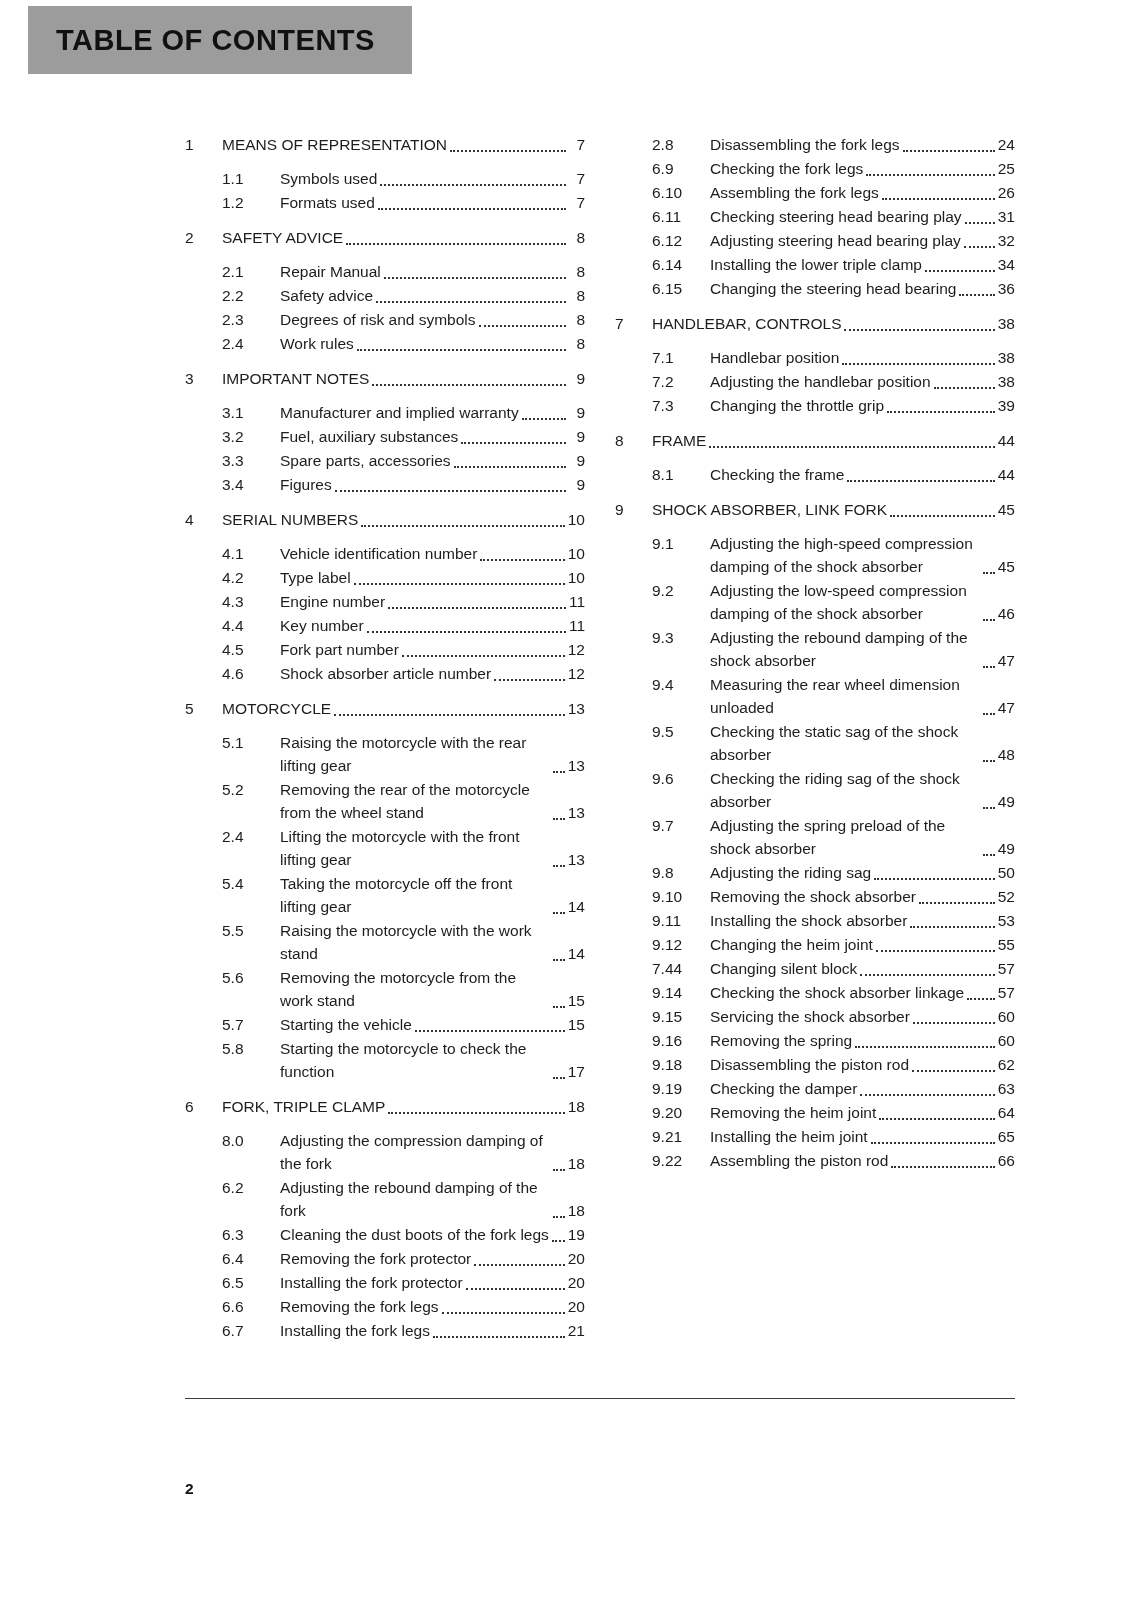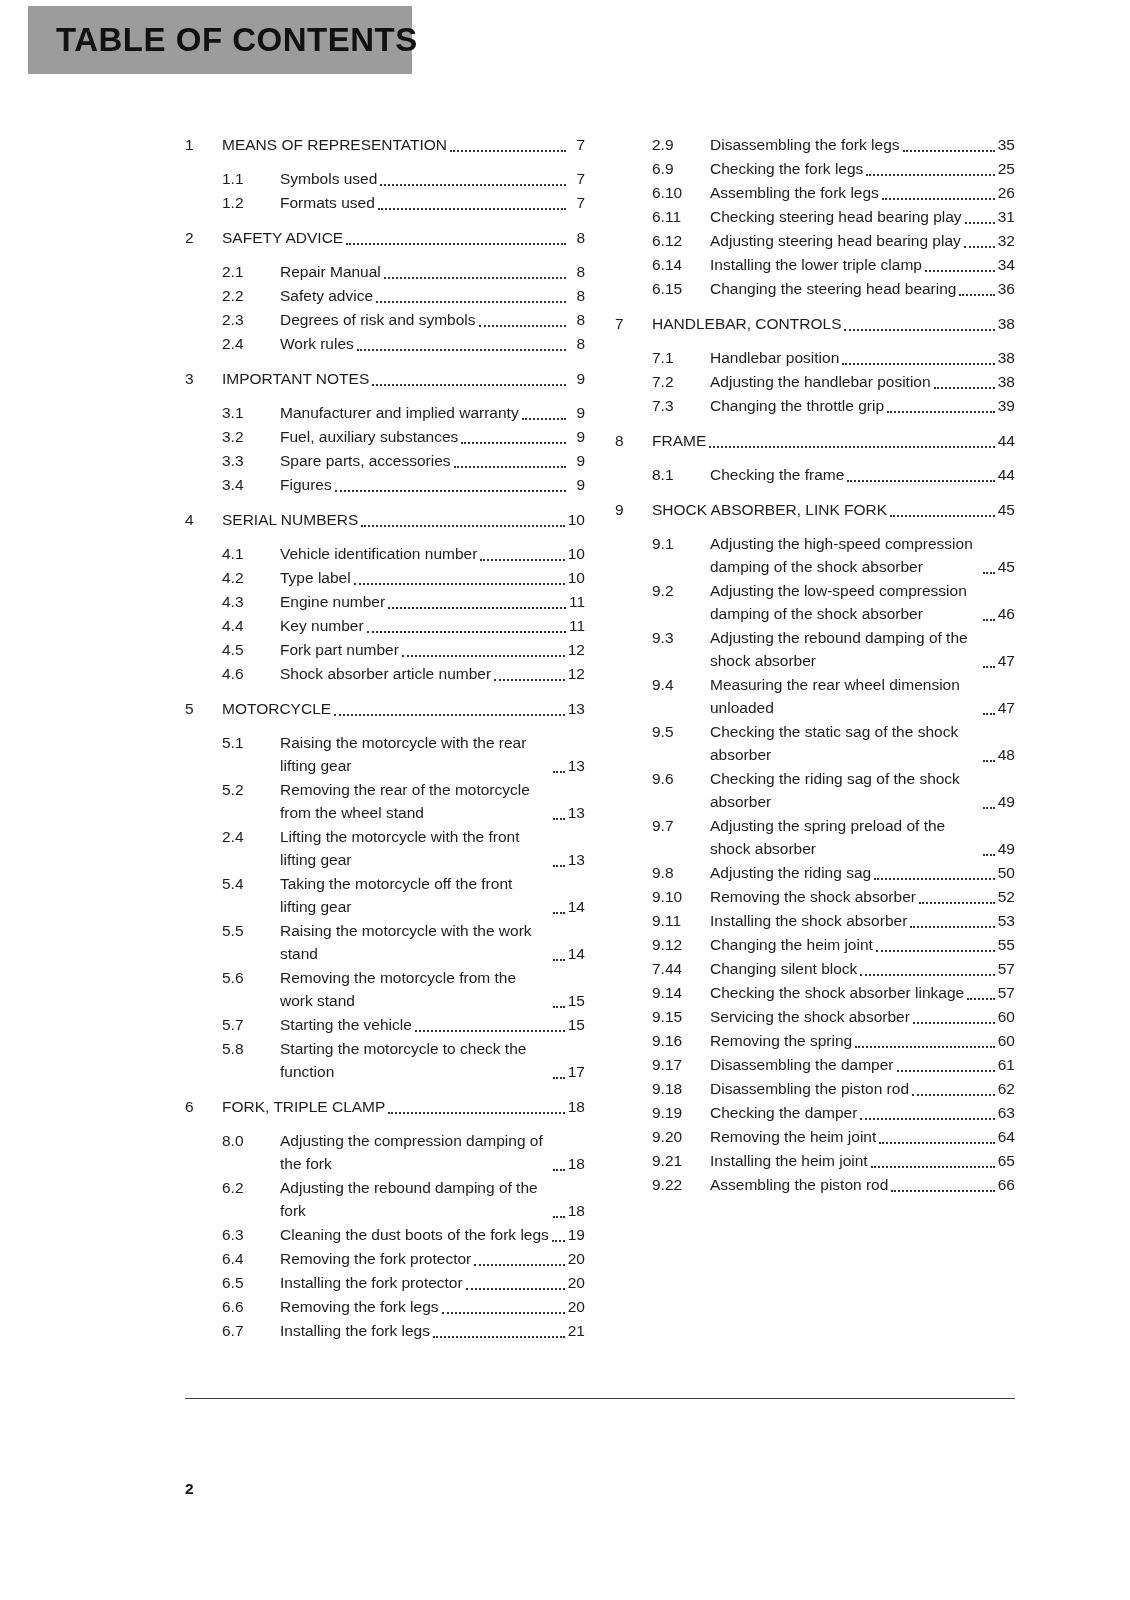--- a/index.html
+++ b/index.html
@@ -23,21 +23,21 @@
     top: 6px;
     left: 28px;
     width: 384px;
     height: 68px;
     background: #9c9c9c;
     display: flex;
     align-items: center;
     padding-left: 28px;
   }
   .header-box .title {
-    font-size: 33px;
+    font-size: 29px;
     font-weight: bold;
     color: #111111;
     letter-spacing: 0.5px;
     white-space: nowrap;
   }
   .columns {
     position: absolute;
     top: 133px;
     left: 185px;
     width: 830px;
@@ -407,25 +407,25 @@
           <span class="num">6.7</span>
           <span class="body">
             <span class="label">Installing the fork legs</span>
             <span class="dots"></span>
             <span class="page-num">21</span>
           </span>
         </div>
       </div>
     <div class="column" id="col-right">
         <div class="entry section">
-          <span class="num">2.9</span>
+          <span class="num">2.8</span>
           <span class="body">
             <span class="label">Disassembling the fork legs</span>
             <span class="dots"></span>
-            <span class="page-num">35</span>
+            <span class="page-num">24</span>
           </span>
         </div>
         <div class="entry section">
           <span class="num">6.9</span>
           <span class="body">
             <span class="label">Checking the fork legs</span>
             <span class="dots"></span>
             <span class="page-num">25</span>
           </span>
         </div>
@@ -636,28 +636,20 @@
             <span class="dots"></span>
             <span class="page-num">60</span>
           </span>
         </div>
         <div class="entry section">
           <span class="num">9.16</span>
           <span class="body">
             <span class="label">Removing the spring</span>
             <span class="dots"></span>
             <span class="page-num">60</span>
-          </span>
-        </div>
-        <div class="entry section">
-          <span class="num">9.17</span>
-          <span class="body">
-            <span class="label">Disassembling the damper</span>
-            <span class="dots"></span>
-            <span class="page-num">61</span>
           </span>
         </div>
         <div class="entry section">
           <span class="num">9.18</span>
           <span class="body">
             <span class="label">Disassembling the piston rod</span>
             <span class="dots"></span>
             <span class="page-num">62</span>
           </span>
         </div>

